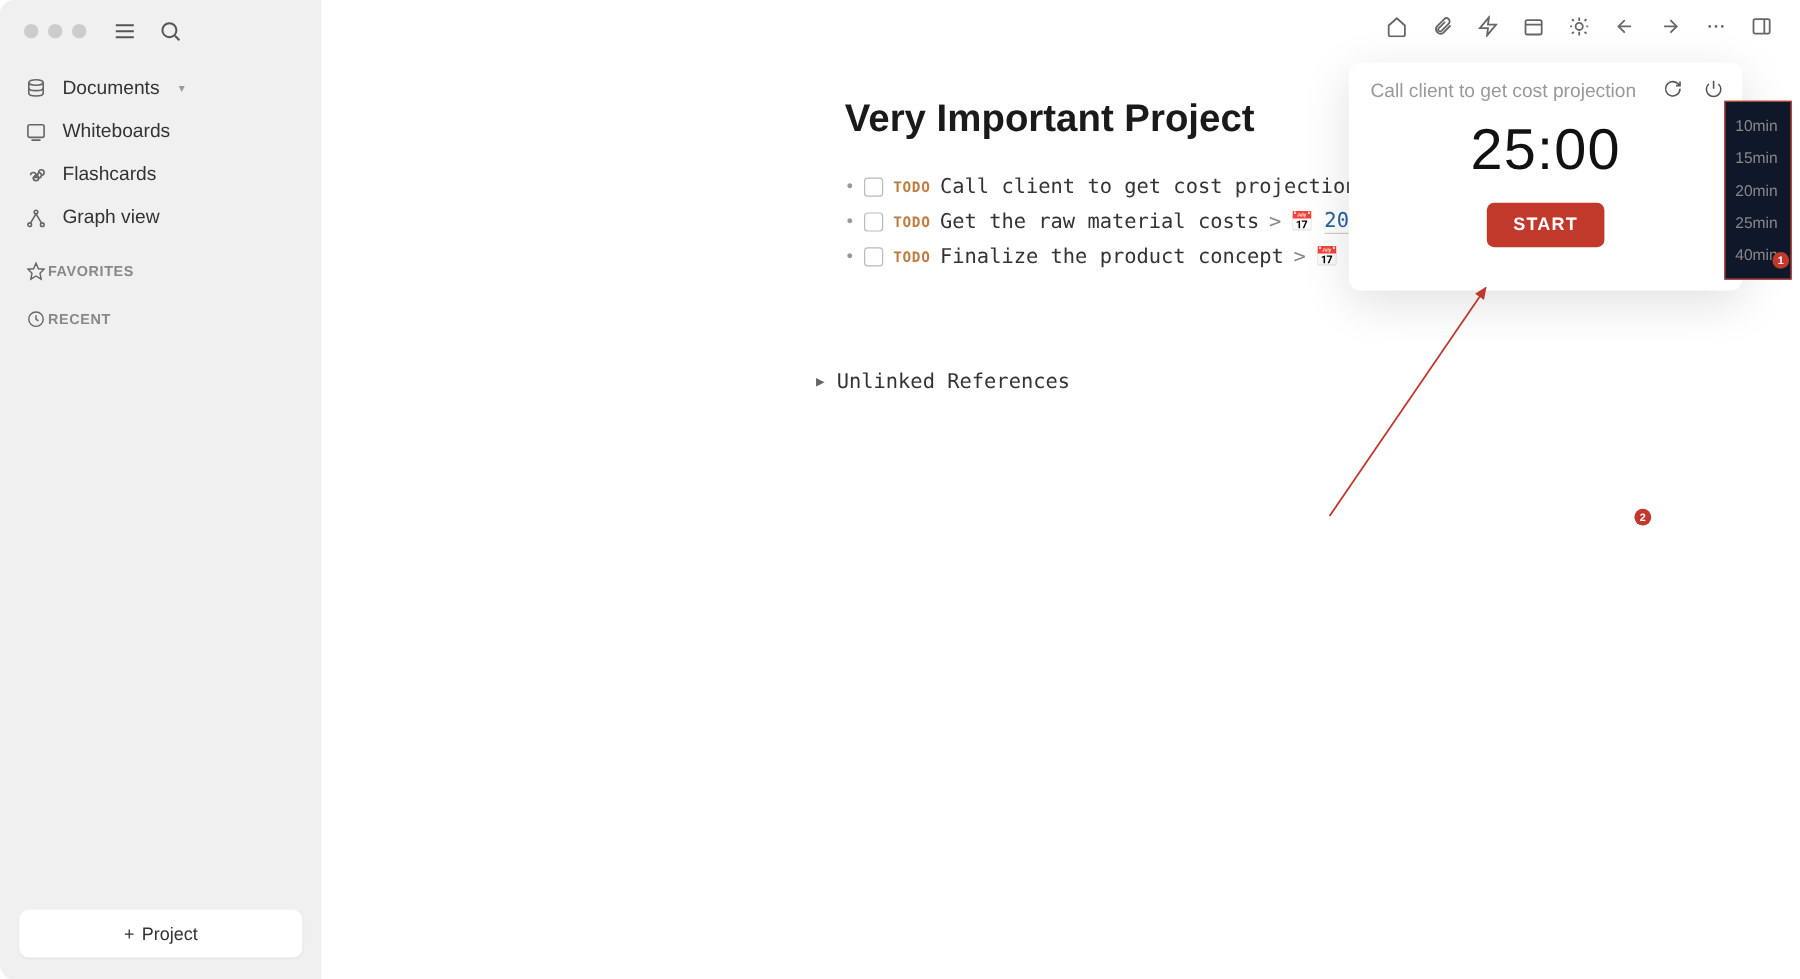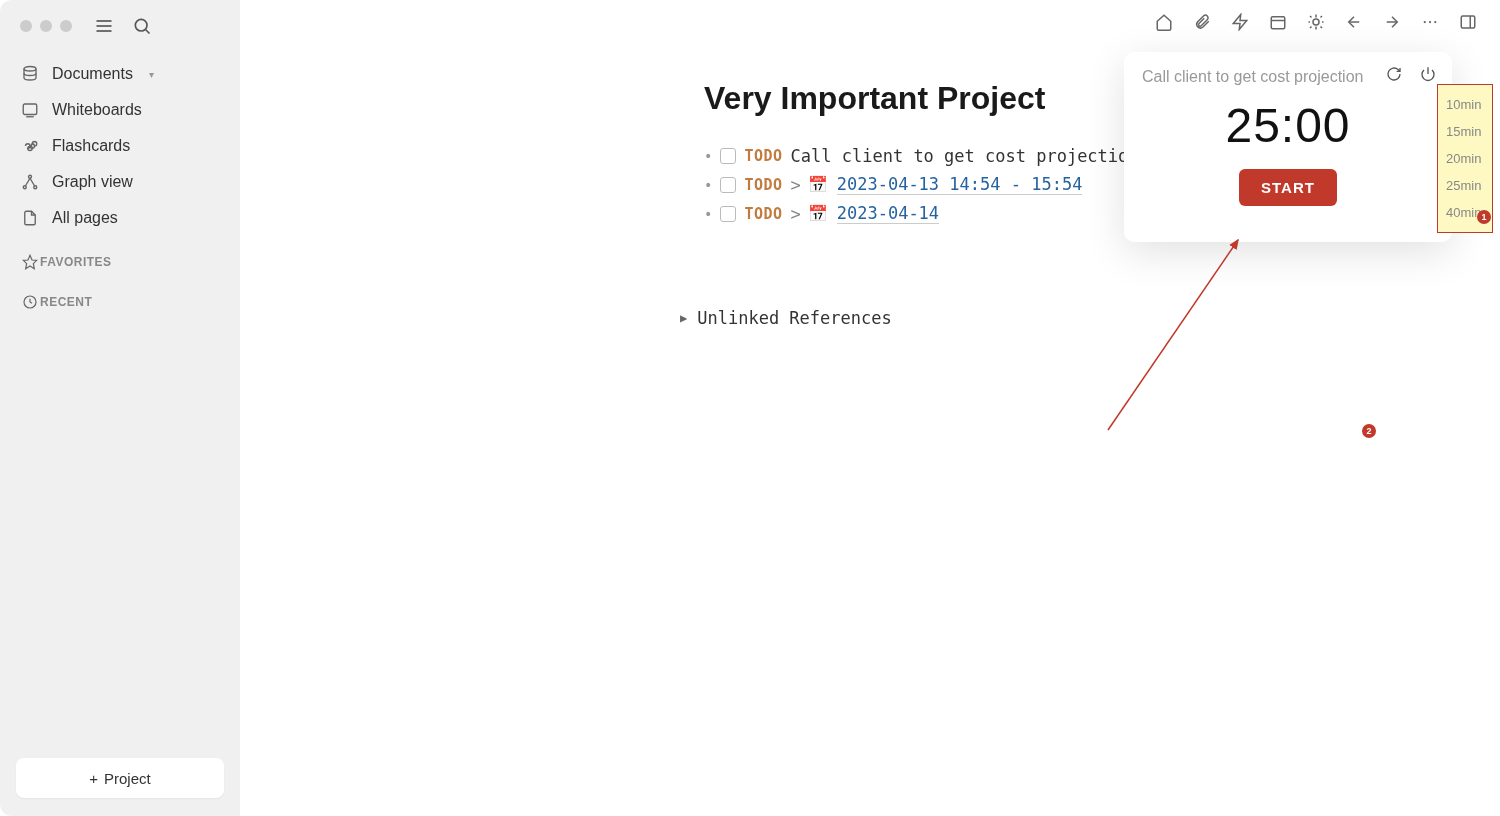--- a/index.html
+++ b/index.html
@@ -1,19 +1,19 @@
 <!DOCTYPE html>
 <html><head>
   <meta charset="utf-8">
   <style>
     * { margin: 0; padding: 0; box-sizing: border-box; }
     body { font-family: -apple-system, BlinkMacSystemFont, "Segoe UI", sans-serif; background: #fff; width: 1500px; height: 816px; overflow: hidden; position: relative; }
     
     
-    .sidebar { position: absolute; left: 0; top: 0; width: 240px; height: 816px; background: #f0f0f0; border-top-left-radius: 12px; border-bottom-left-radius: 12px; }
+    .sidebar { position: absolute; left: 0; top: 0; width: 268px; height: 816px; background: #f0f0f0; border-top-left-radius: 12px; border-bottom-left-radius: 12px; }
     .traffic-lights { display: flex; gap: 8px; padding: 20px 0 0 20px; align-items: center; }
     .traffic-light { width: 12px; height: 12px; border-radius: 50%; background: #ccc; }
     .top-icons { position: absolute; top: 14px; left: 92px; display: flex; gap: 14px; }
     .icon-btn { width: 24px; height: 24px; display: flex; align-items: center; justify-content: center; cursor: pointer; color: #555; }
     
     .nav-list { padding: 24px 12px 0 12px; }
     .nav-item { display: flex; align-items: center; gap: 12px; padding: 8px 8px; color: #333; font-size: 16px; cursor: pointer; border-radius: 6px; }
     .nav-icon { width: 20px; height: 20px; display: flex; align-items: center; justify-content: center; color: #666; }
     .chevron-small { margin-left: 4px; color: #999; font-size: 10px; }
     
@@ -26,36 +26,36 @@
     .toolbar { position: absolute; top: 10px; right: 20px; display: flex; gap: 14px; align-items: center; }
     .toolbar .icon-btn { color: #666; }
     
     .content { padding: 80px 0 0 436px; position: relative; }
     .content h1 { font-size: 32px; font-weight: 700; color: #1a1a1a; margin-bottom: 24px; margin-left: -436px; padding-left: 436px; }
     
     .todo-list { list-style: none; font-family: ui-monospace, "SF Mono", Menlo, monospace; }
     .todo-item { display: flex; align-items: center; gap: 8px; padding: 4px 0; font-size: 17px; color: #333; }
     .bullet { color: #999; font-size: 14px; }
     .checkbox { width: 16px; height: 16px; border: 1.5px solid #bbb; border-radius: 3px; background: #fff; cursor: pointer; }
-    .todo-tag { color: #c07c3f; font-weight: 700; font-size: 15px; letter-spacing: 0.5px; }
+    .todo-tag { color: #c07c3f; font-weight: 700; font-size: 12px; letter-spacing: 0.5px; }
     .todo-text { color: #333; }
     .arrow { color: #888; }
     .cal-emoji { font-size: 16px; }
     .date-link { color: #2563a0; text-decoration: none; border-bottom: 1px solid #ccc; cursor: pointer; }
     
     .unlinked { margin-top: 80px; font-family: ui-monospace, "SF Mono", Menlo, monospace; font-size: 17px; color: #333; display: flex; align-items: center; gap: 10px; cursor: pointer; margin-left: -24px;}
     .caret-r { color: #666; font-size: 12px; }
     
     
     .pomo { position: absolute; top: 52px; right: 48px; width: 328px; background: #fff; border-radius: 10px; box-shadow: 0 10px 40px rgba(0,0,0,0.12); padding: 16px 18px 24px 18px; }
     .pomo-ctrl { position: absolute; top: 10px; right: 12px; display: flex; gap: 10px; color: #999; }
     .pomo-title { color: #999; font-size: 16px; margin-bottom: 12px; }
     .pomo-time { font-size: 48px; font-weight: 400; text-align: center; color: #111; margin: 4px 0 16px 0; letter-spacing: 1px; }
     .pomo-start { display: block; margin: 12px auto; background: #c0392b; color: #fff; border: none; padding: 10px 22px; font-size: 15px; font-weight: 700; letter-spacing: 1px; border-radius: 6px; cursor: pointer; }
-    .preset-box { position: absolute; top: 84px; right: 7px; width: 56px; border: 1px solid #c0392b; background: #fef9c3; padding: 6px 0; }
+    .preset-box { position: absolute; top: 84px; right: 7px; width: 56px; border: 1px solid #c0392b; background: #0f172a; padding: 6px 0; }
     .preset { font-size: 13px; color: #888; padding: 6px 8px; cursor: pointer; }
     
     
     .ann-badge { position: absolute; width: 14px; height: 14px; border-radius: 50%; background: #c0392b; color: #fff; font-size: 9px; display: flex; align-items: center; justify-content: center; font-weight: 700; }
     .ann-arrow { position: absolute; pointer-events: none; }
     
     svg { display: block; }
   </style>
 </head>
 <body>
@@ -116,29 +116,20 @@
       <span class="nav-icon">
           <svg width="18" height="18" viewBox="0 0 24 24" fill="none" stroke="currentColor" stroke-width="1.8">
             <circle cx="12" cy="5" r="2"></circle>
             <circle cx="5" cy="19" r="2"></circle>
             <circle cx="19" cy="19" r="2"></circle>
             <line x1="12" y1="7" x2="6" y2="17"></line>
             <line x1="12" y1="7" x2="18" y2="17"></line>
           </svg>
         </span>
       <span>Graph view</span>
-    </div>
-    <div class="nav-item">
-      <span class="nav-icon">
-          <svg width="18" height="18" viewBox="0 0 24 24" fill="none" stroke="currentColor" stroke-width="1.8">
-            <path d="M14 3H7a2 2 0 0 0-2 2v14a2 2 0 0 0 2 2h10a2 2 0 0 0 2-2V8z"></path>
-            <path d="M14 3v5h5"></path>
-          </svg>
-        </span>
-      <span>All pages</span>
     </div>
 
     <div class="section-hdr">
       <span class="nav-icon">
           <svg width="16" height="16" viewBox="0 0 24 24" fill="none" stroke="currentColor" stroke-width="1.8">
             <polygon points="12 2 15 9 22 9.5 17 14.5 18.5 22 12 18 5.5 22 7 14.5 2 9.5 9 9"></polygon>
           </svg>
         </span>
       <span>FAVORITES</span>
     </div>
@@ -225,28 +216,30 @@
         <span class="todo-tag">TODO</span>
         <span class="todo-text">Call client to get cost projection</span>
         <span class="arrow">&gt;</span>
         <span class="cal-emoji">📅</span>
         <a class="date-link">2023-04-12 16:00 - 17:00</a>
       </li>
       <li class="todo-item">
         <span class="bullet">•</span>
         <span class="checkbox"></span>
         <span class="todo-tag">TODO</span>
+        <span class="todo-text">Get the raw material costs</span>
         <span class="arrow">&gt;</span>
         <span class="cal-emoji">📅</span>
         <a class="date-link">2023-04-13 14:54 - 15:54</a>
       </li>
       <li class="todo-item">
         <span class="bullet">•</span>
         <span class="checkbox"></span>
         <span class="todo-tag">TODO</span>
+        <span class="todo-text">Finalize the product concept</span>
         <span class="arrow">&gt;</span>
         <span class="cal-emoji">📅</span>
         <a class="date-link">2023-04-14</a>
       </li>
     </ul>
 
     <div class="unlinked">
       <span class="caret-r">▶</span>
       <span>Unlinked References</span>
     </div>

